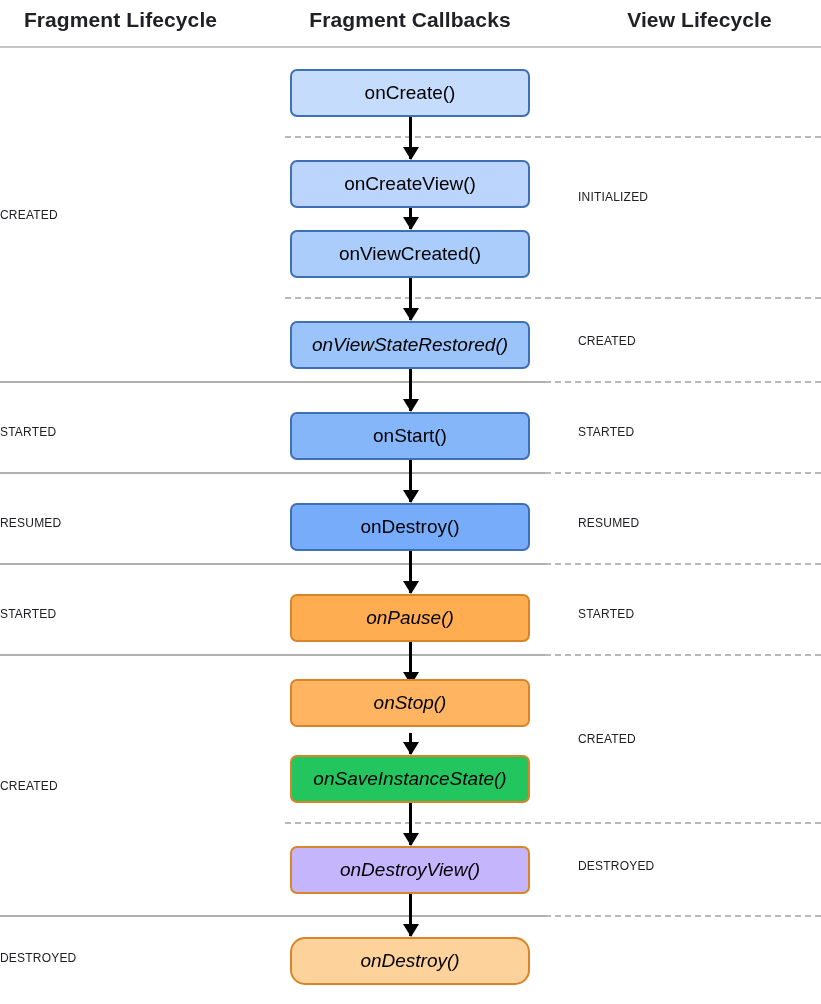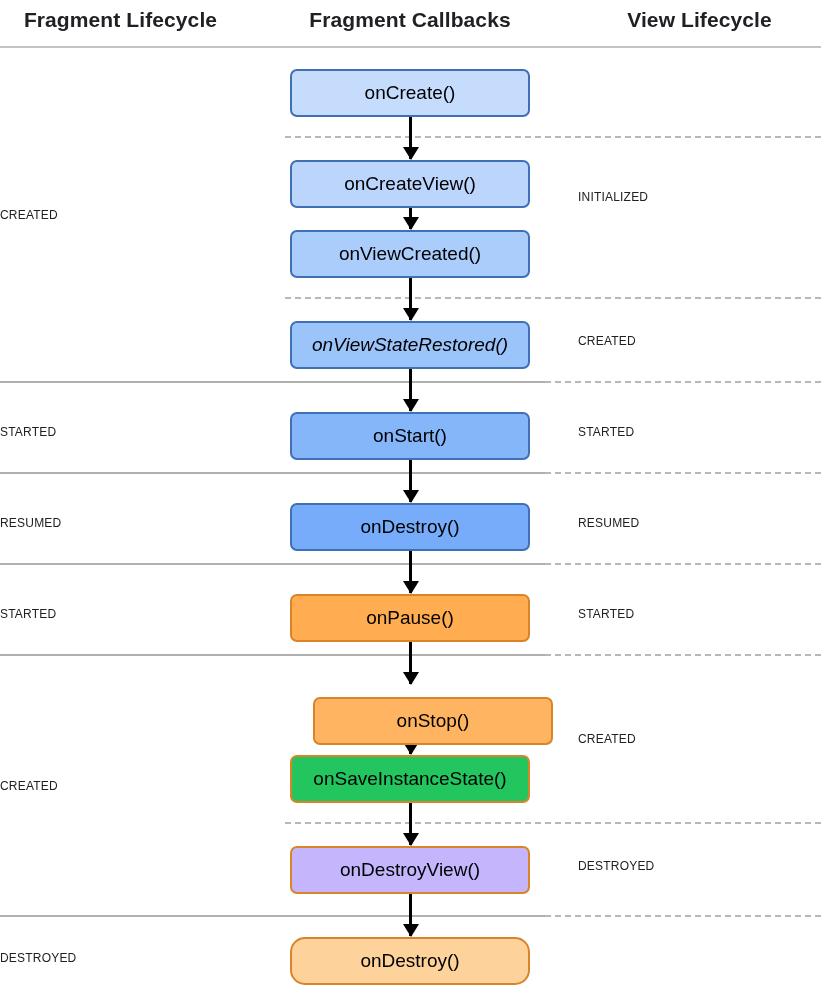--- a/index.html
+++ b/index.html
@@ -78,21 +78,21 @@
     border-radius: 7px;
     border: 2px solid #3f6fb5;
     display: flex;
     align-items: center;
     justify-content: center;
     font-size: 19px;
     color: #000000;
     white-space: nowrap;
     z-index: 3;
   }
-  .cb-box.orange { border-color: #d98428; }
+  .cb-box.orange { border-color: #d98428; font-style: italic; }
 
   
   .arrow {
     position: absolute;
     left: 409px;
     width: 3px;
     background: #000000;
     z-index: 2;
   }
   .arrow::after {
@@ -164,19 +164,19 @@
       <div class="state-label state-right" style="top: 859px;">DESTROYED</div>
     </div>
   <div id="boxes-layer">
       <div class="cb-box" style="top: 69px; background: rgb(198, 220, 252); border-color: rgb(63, 111, 181);">onCreate()</div>
       <div class="cb-box" style="top: 160px; background: rgb(187, 213, 253); border-color: rgb(63, 111, 181);">onCreateView()</div>
       <div class="cb-box" style="top: 230px; background: rgb(170, 205, 252); border-color: rgb(63, 111, 181);">onViewCreated()</div>
       <div class="cb-box" style="top: 321px; background: rgb(155, 196, 251); border-color: rgb(63, 111, 181); font-style: italic;">onViewStateRestored()</div>
       <div class="cb-box" style="top: 412px; background: rgb(133, 182, 250); border-color: rgb(63, 111, 181);">onStart()</div>
       <div class="cb-box" style="top: 503px; background: rgb(118, 172, 249); border-color: rgb(63, 111, 181);">onDestroy()</div>
       <div class="cb-box orange" style="top: 594px; background: rgb(255, 173, 80); border-color: rgb(217, 132, 40);">onPause()</div>
-      <div class="cb-box orange" style="top: 697px; background: rgb(255, 180, 98); border-color: rgb(217, 132, 40); margin-left: 23px;">onStop()</div>
+      <div class="cb-box orange" style="top: 679px; background: rgb(255, 180, 98); border-color: rgb(217, 132, 40);">onStop()</div>
       <div class="cb-box orange" style="top: 755px; background: #22c55e; border-color: rgb(217, 132, 40);">onSaveInstanceState()</div>
       <div class="cb-box orange" style="top: 846px; background: #c4b5fd; border-color: rgb(217, 132, 40);">onDestroyView()</div>
       <div class="cb-box orange" style="top: 937px; background: rgb(253, 210, 155); border-color: rgb(217, 132, 40); border-radius: 15px;">onDestroy()</div>
     </div>
 
 </div>
 
 </body></html>

